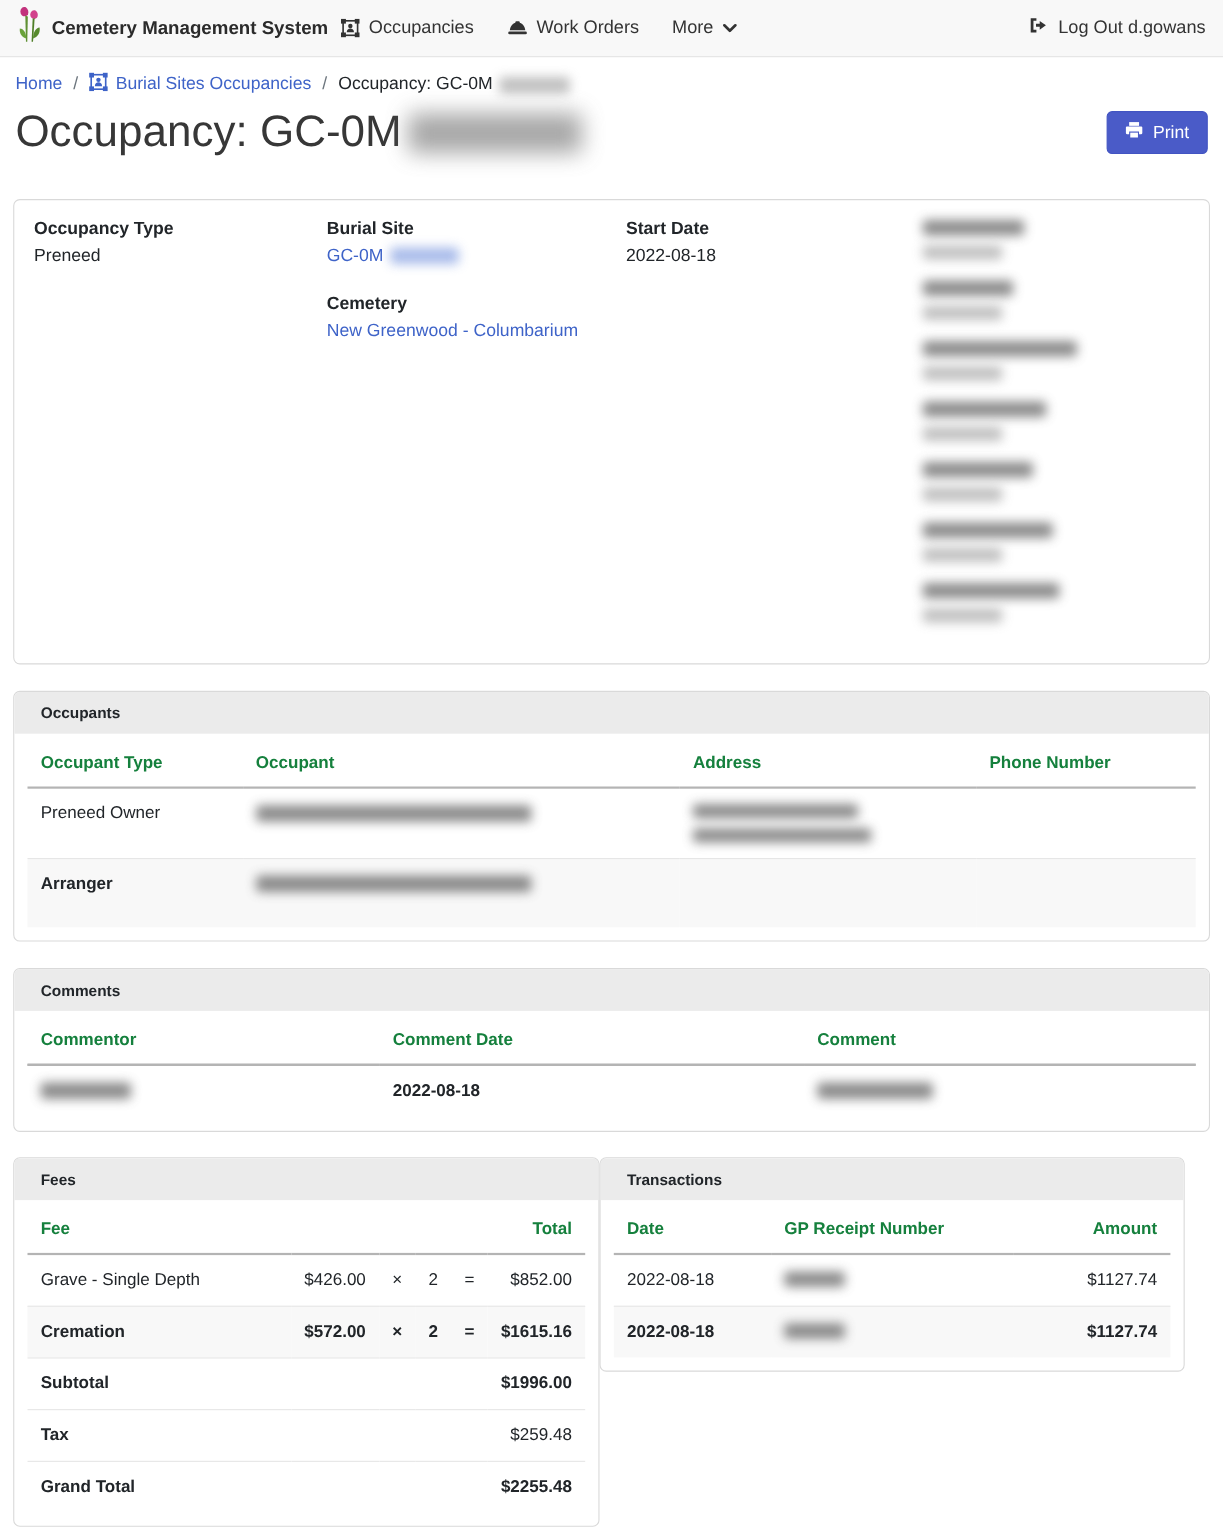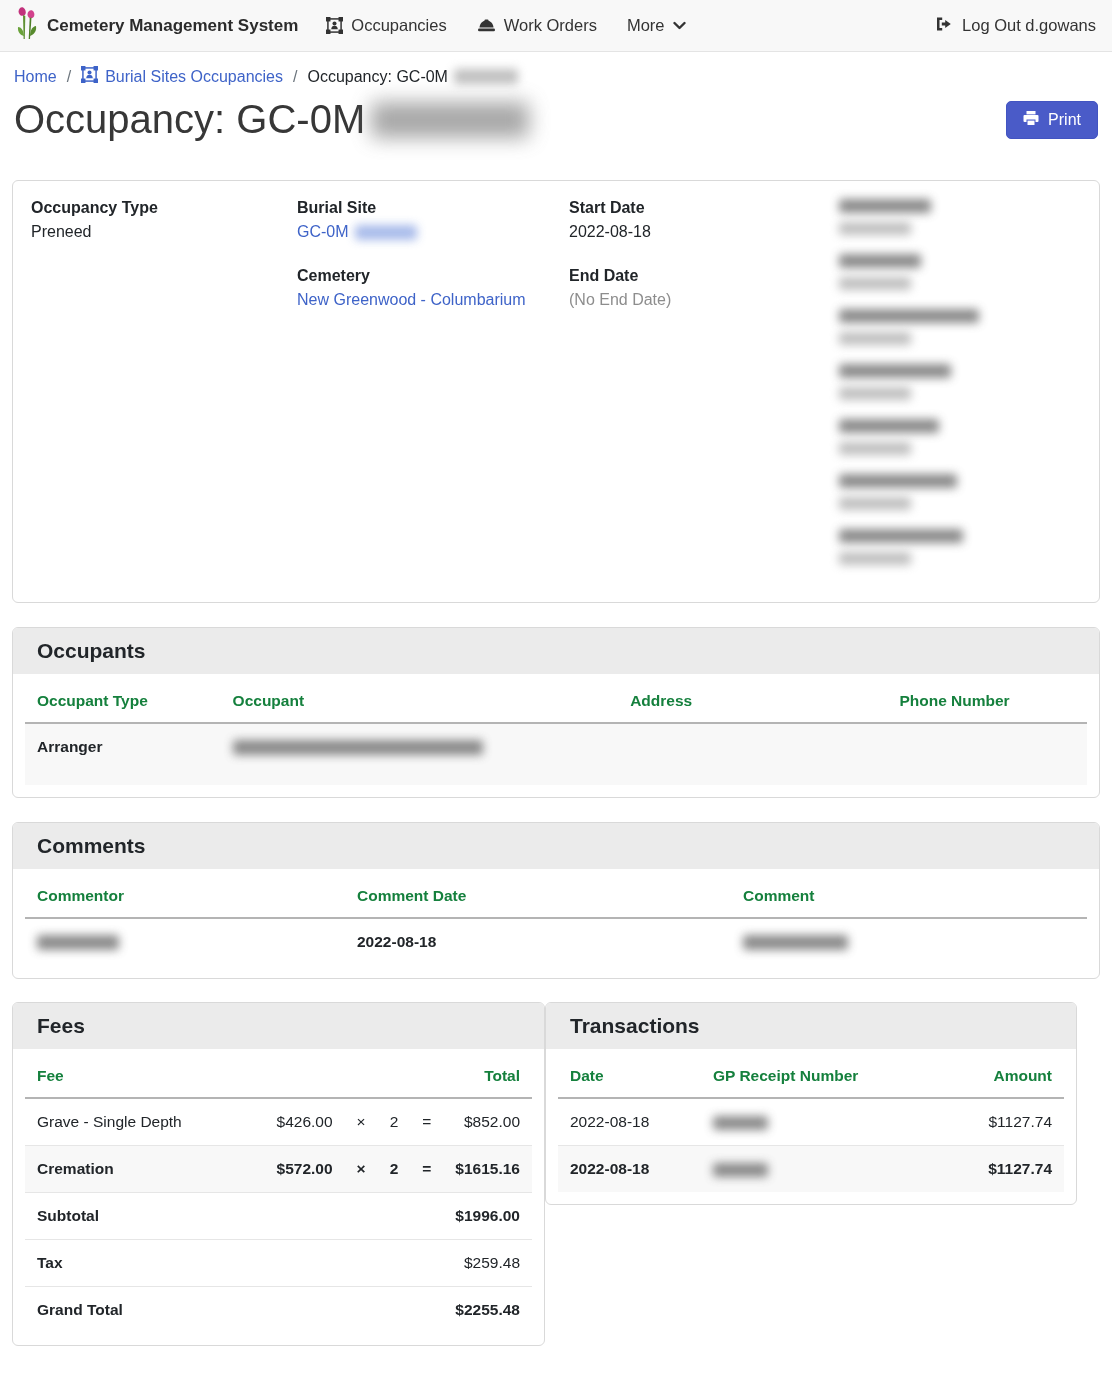--- a/index.html
+++ b/index.html
@@ -10,21 +10,21 @@
     color:#212529; background:#fff;
     font-size:16px;
   }
   a { text-decoration:none; }
 
   
   .navbar {
     height:52px; background:#f8f8f8; border-bottom:1px solid #e4e4e4;
     display:flex; align-items:center; padding:0 16px;
   }
-  .brand { display:flex; align-items:center; gap:9px; margin-right:28px; }
+  .brand { display:flex; align-items:center; gap:9px; margin-right:12px; }
   .brand-title { font-weight:bold; font-size:17px; color:#2b2b2b; }
   .nav-items { display:flex; align-items:center; gap:30px; flex:1; }
   .nav-item { display:flex; align-items:center; gap:8px; color:#333; font-size:16.5px; cursor:pointer; }
   .nav-item svg { display:block; }
   .logout { display:flex; align-items:center; gap:9px; color:#333; font-size:16.5px; cursor:pointer; }
 
   
   .breadcrumb {
     display:flex; align-items:center; gap:10px;
     padding:14px 14px 0 14px; font-size:16px;
@@ -46,21 +46,21 @@
     display:flex; align-items:center; gap:9px; cursor:pointer;
   }
 
   
   .content { padding:16px 12px; }
   .card {
     border:1px solid #d9d9d9; border-radius:6px; background:#fff;
     margin-top:24px; overflow:hidden;
   }
   .card-strip {
-    background:#ebebeb; padding:11px 24px; font-size:21px; font-weight:bold; color:#212529;
+    background:#ebebeb; padding:11px 24px; font-size:14px; font-weight:bold; color:#212529;
   }
 
   
   .details-grid { display:grid; grid-template-columns:266px 272px 270px 1fr; padding:18px; min-height:403px; }
   .field { margin-bottom:26px; }
   .field-label { font-weight:bold; margin-bottom:6px; font-size:16px; }
   .field-value { font-size:16px; }
   .muted { color:#8d8d8d; }
   a.data-link { color:#3e63c8; }
 
@@ -234,24 +234,20 @@
         <div class="field">
           <div class="field-label">Cemetery</div>
           <div class="field-value"><a href="#" class="data-link"><span>New Greenwood - Columbarium</span></a></div>
         </div>
       </div>
       <div>
         <div class="field">
           <div class="field-label">Start Date</div>
           <div class="field-value">2022-08-18</div>
         </div>
-        <div class="field">
-          <div class="field-label">End Date</div>
-          <div class="field-value muted">(No End Date)</div>
-        </div>
       </div>
       <div>
         <div class="redacted-pair">
             <span class="blur blur-dark lbl" style="width:92px;"></span>
             <span class="blur blur-light val" style="width:72px;"></span>
           </div>
         <div class="redacted-pair">
             <span class="blur blur-dark lbl" style="width:82px;"></span>
             <span class="blur blur-light val" style="width:72px;"></span>
           </div>
@@ -290,20 +286,29 @@
         </colgroup>
       <thead>
         <tr>
           <th>Occupant Type</th>
           <th>Occupant</th>
           <th>Address</th>
           <th>Phone Number</th>
         </tr>
       </thead>
       <tbody>
+        <tr>
+          <td>Preneed Owner</td>
+          <td><span class="blur blur-dark" style="width:250px;height:15px;"></span></td>
+          <td>
+            <span class="blur blur-dark" style="width:150px;height:13px;display:block;margin-bottom:9px;"></span>
+            <span class="blur blur-dark" style="width:162px;height:13px;display:block;"></span>
+          </td>
+          <td></td>
+        </tr>
         <tr class="striped">
           <td>Arranger</td>
           <td><span class="blur blur-dark" style="width:250px;height:15px;"></span></td>
           <td></td>
           <td></td>
         </tr>
       </tbody>
     </table>
   </div>
 

